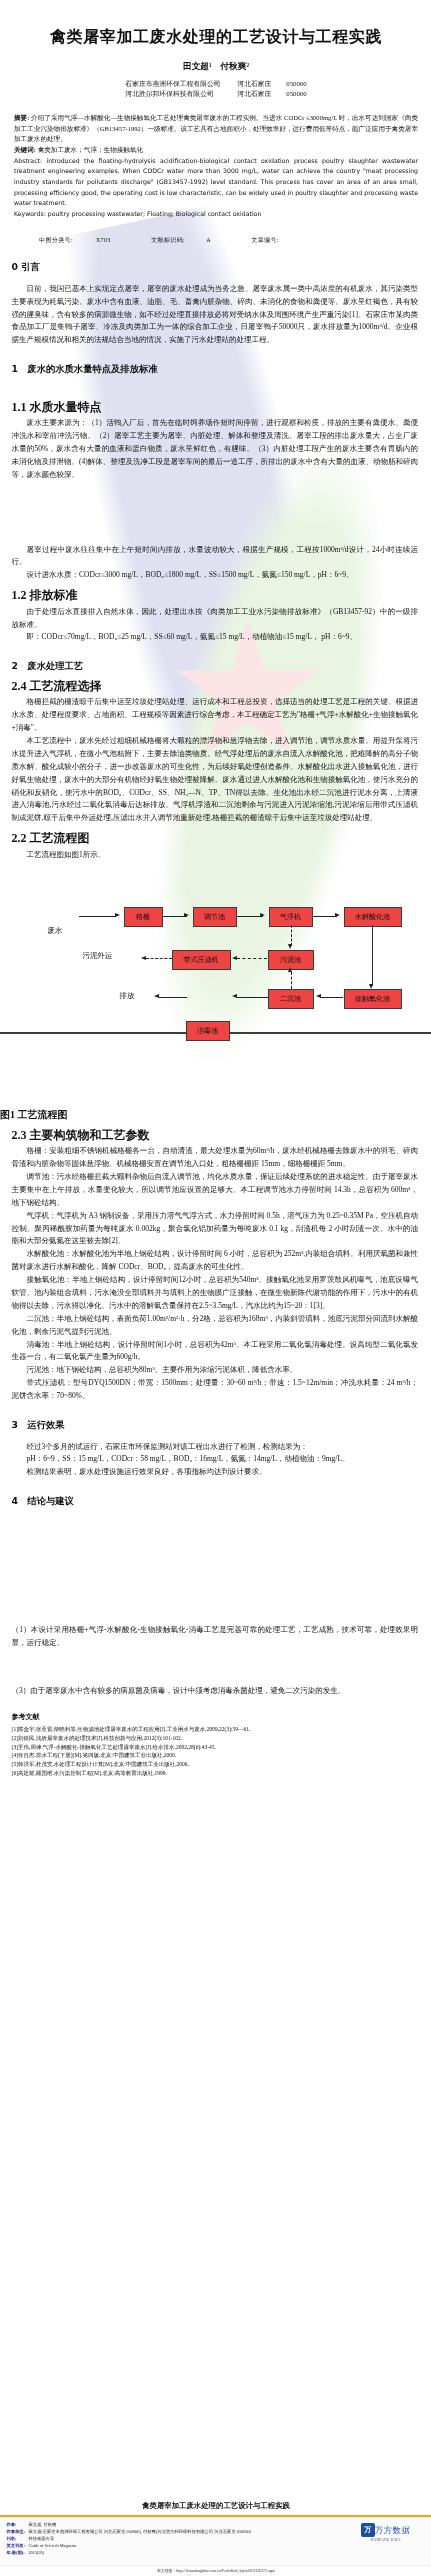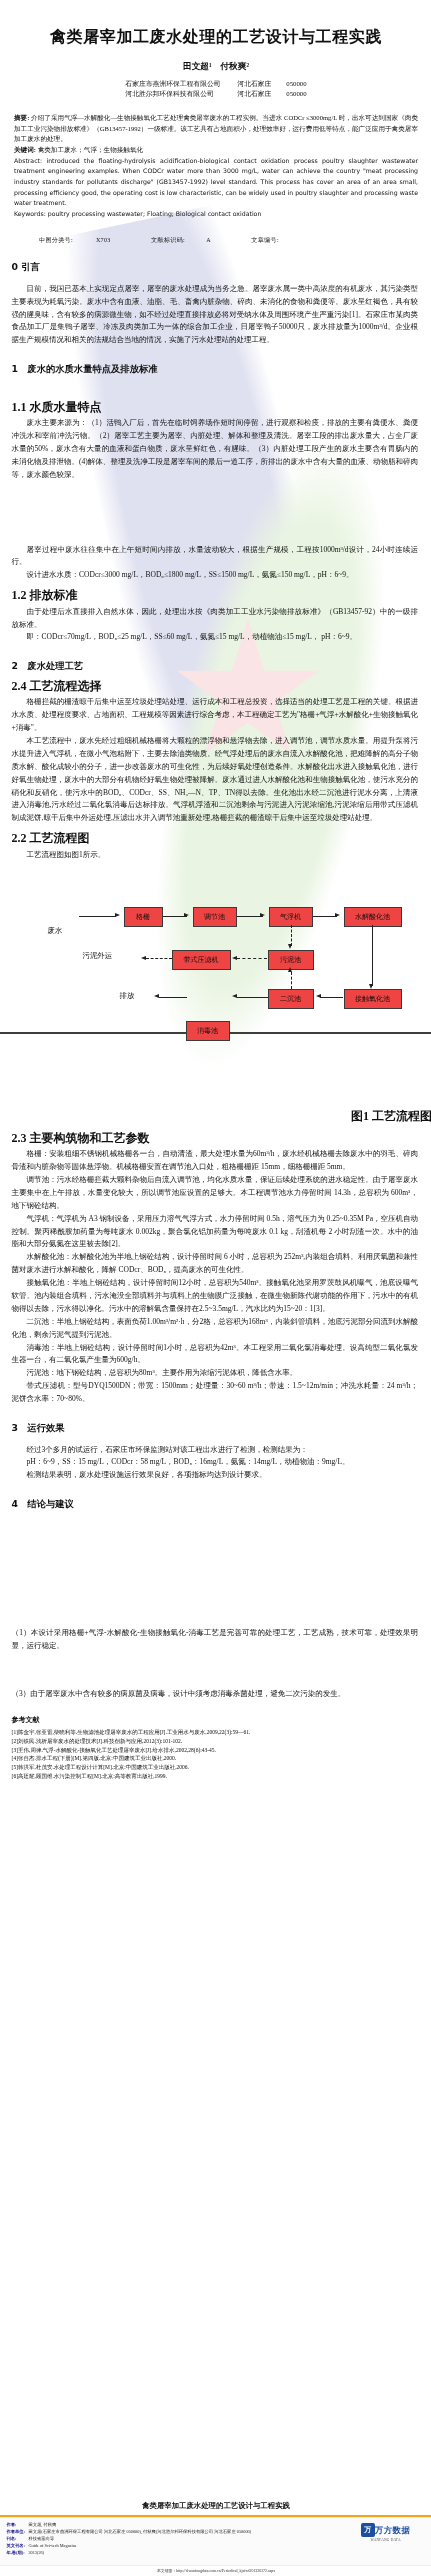--- a/index.html
+++ b/index.html
@@ -144,22 +144,22 @@
   .ln.v{width:1px;}
   .dash-h{position:absolute;height:0;border-top:1px dashed #222;}
   .dash-v{position:absolute;width:0;border-left:1px dashed #222;}
   .arr{position:absolute;width:0;height:0;}
   .arr.r{border-top:2.9px solid transparent;border-bottom:2.9px solid transparent;border-left:5.2px solid #222;}
   .arr.l{border-top:2.9px solid transparent;border-bottom:2.9px solid transparent;border-right:5.2px solid #222;}
   .arr.d{border-left:2.9px solid transparent;border-right:2.9px solid transparent;border-top:5.2px solid #222;}
   .arr.u{border-left:2.9px solid transparent;border-right:2.9px solid transparent;border-bottom:5.2px solid #222;}
 
   .figcap{
-    text-align:right;
-    font-size:12px;
+    text-align:left;
+    font-size:10px;
     font-weight:bold;
     margin-top:3.9px;
   }
 
   
   .pagerule{
     height:1.9px;
     background:#3d3d3d;
     margin:31px 0 0 0;
     width:100%;
@@ -224,21 +224,21 @@
     border-radius:1.9px;
     color:#fff;
     font-size:7px;
     font-weight:bold;
     display:flex;align-items:center;justify-content:center;
     font-family:"DejaVu Sans","Liberation Sans",sans-serif;
   }
   .logo-text{
     margin-left:0;
     font-size:8.4px;
-    font-weight:bold;
+    font-weight:normal;
     color:#1d4fa0;
     font-family:"DejaVu Sans","Liberation Sans",sans-serif;
     letter-spacing:0.6px;
   }
   .logo-sub{
     font-size:3.6px;
     color:#555;
     margin-top:1.3px;
     letter-spacing:0.2px;
   }

